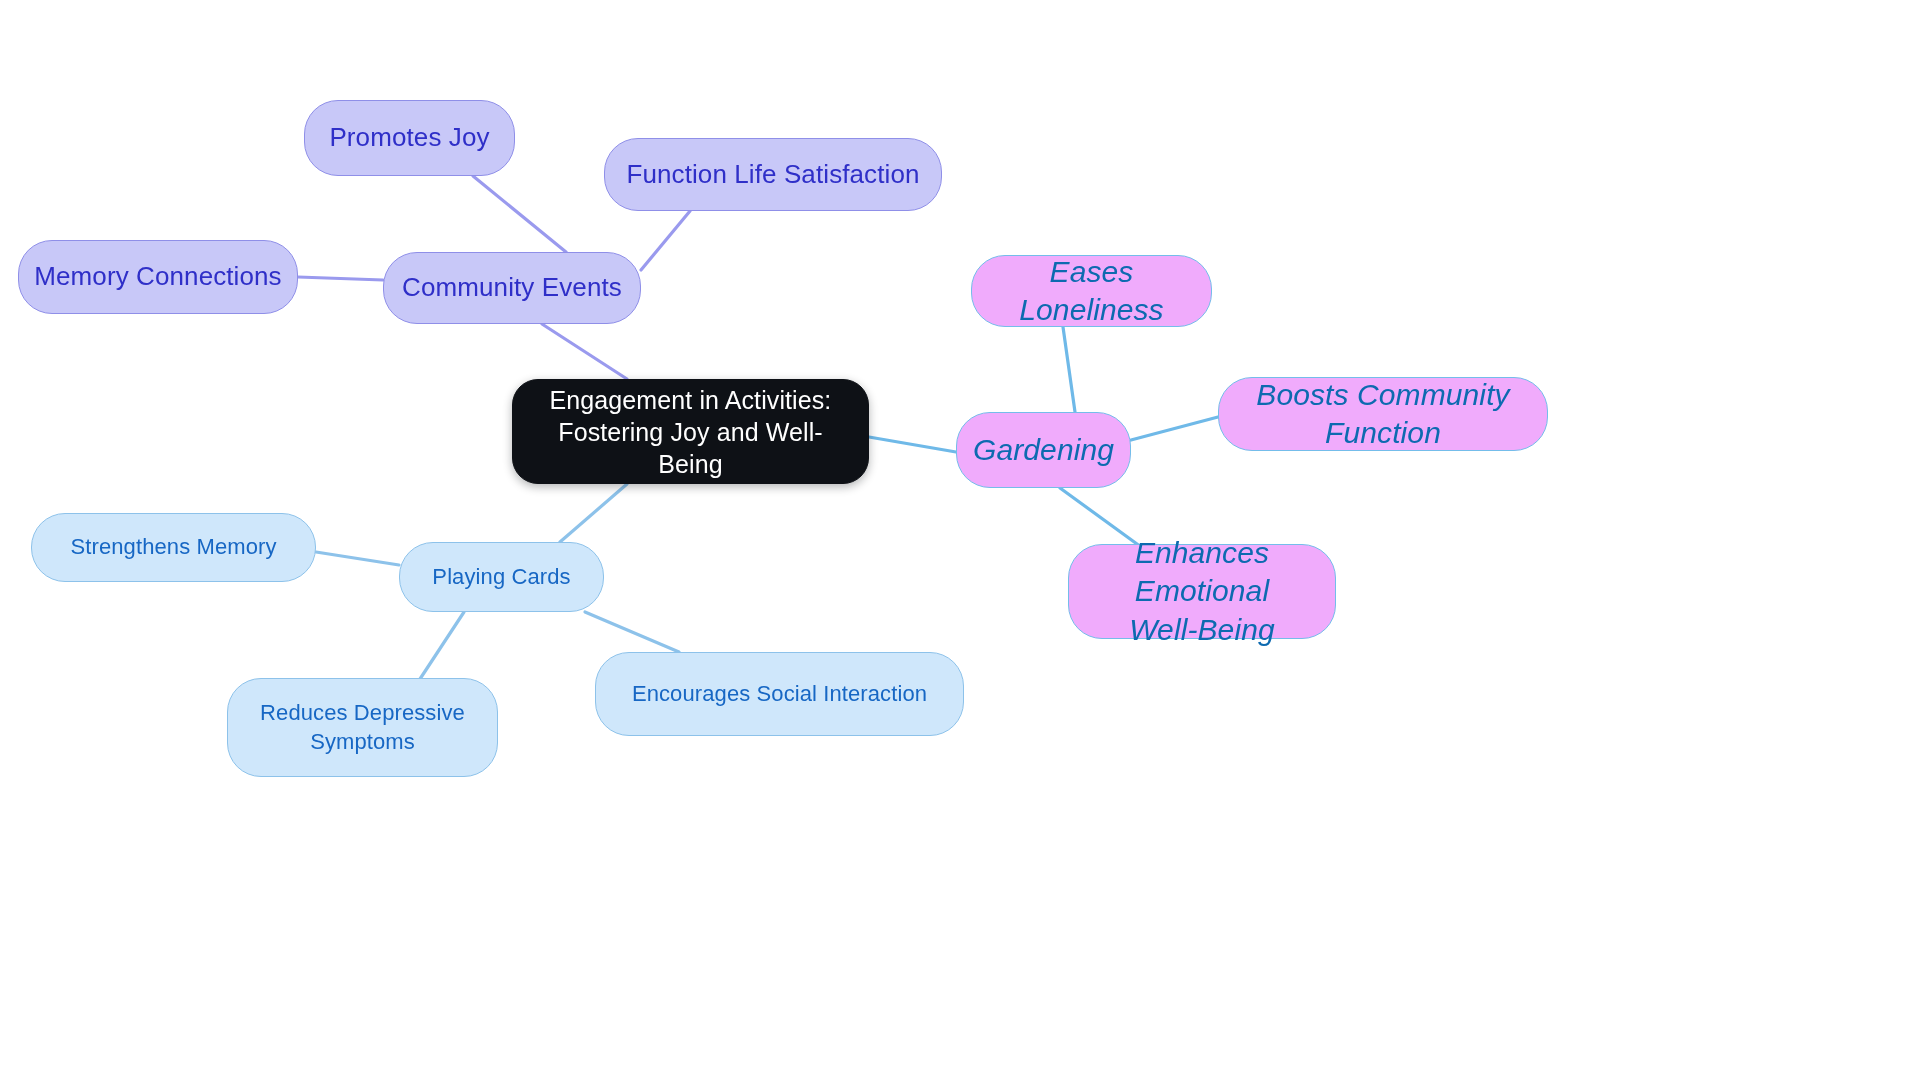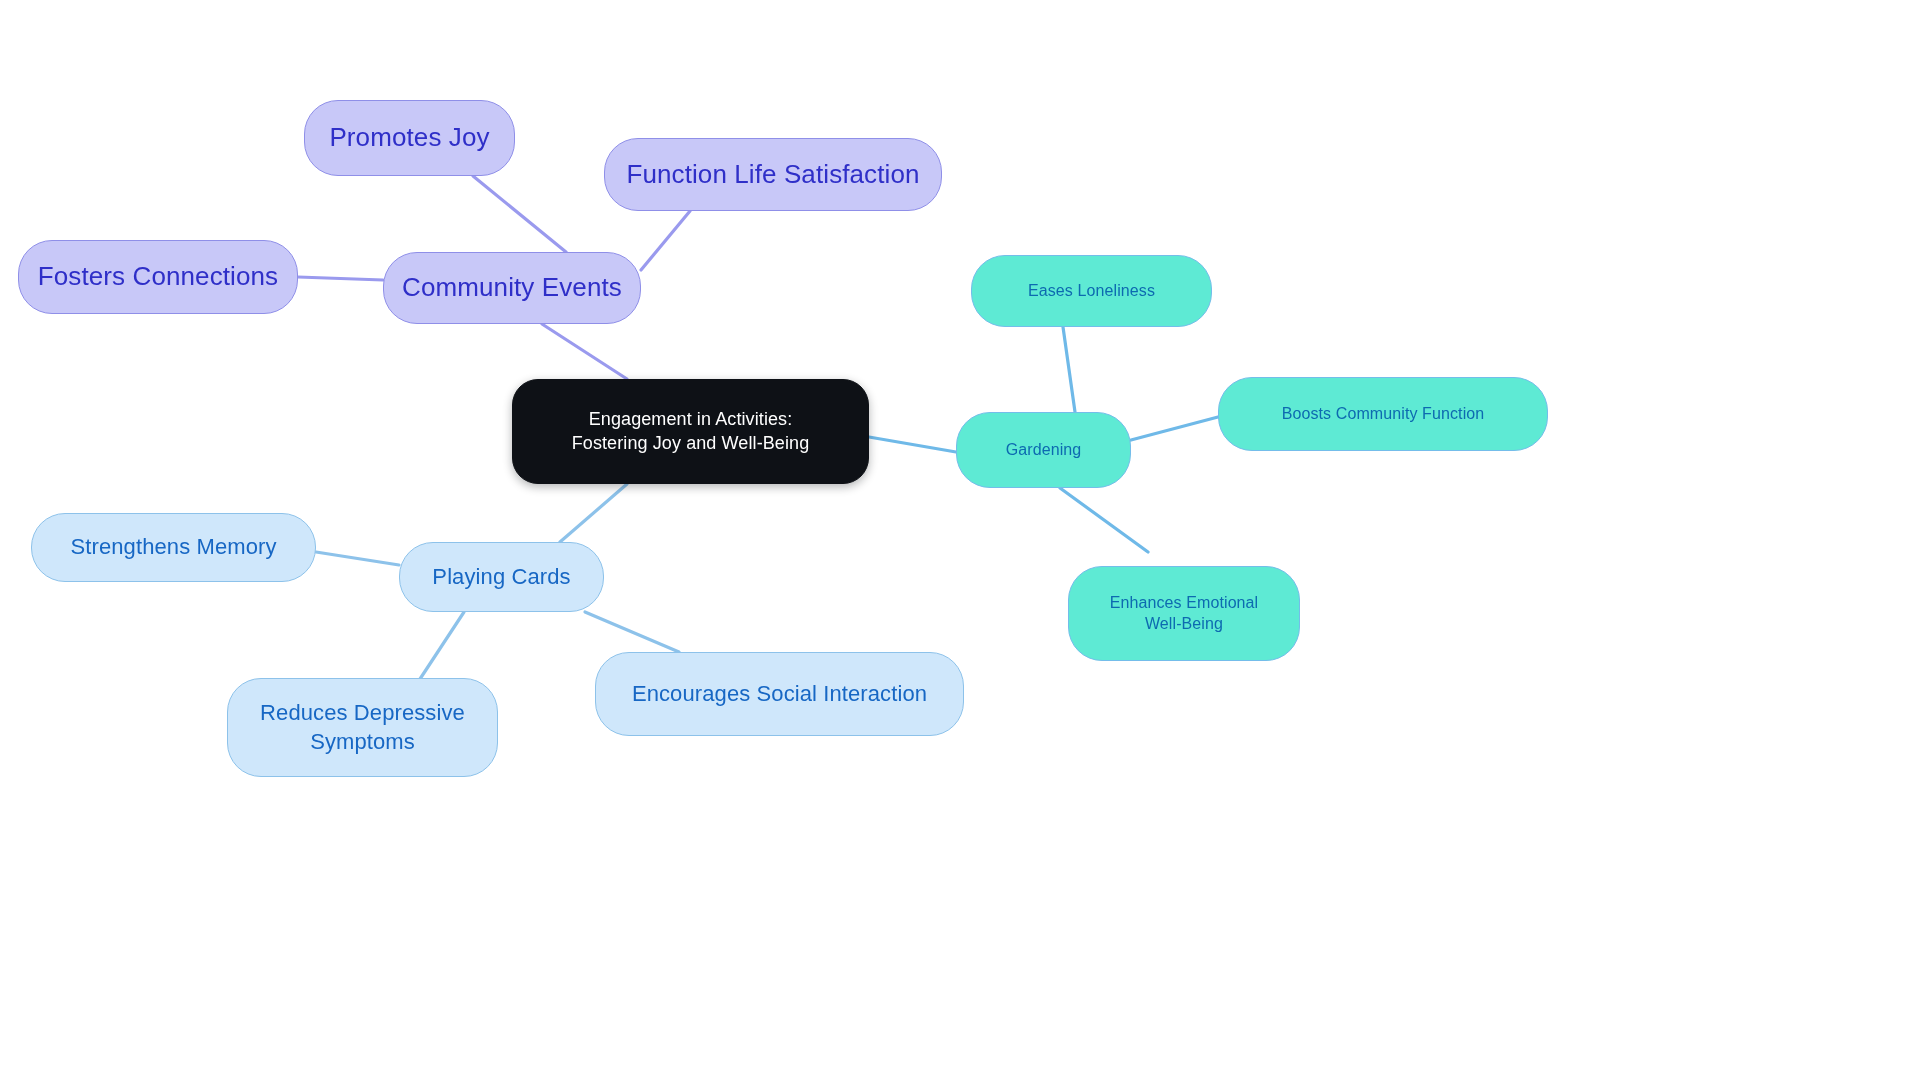--- a/index.html
+++ b/index.html
@@ -35,37 +35,38 @@
     line-height: 1.28;
     white-space: pre-line;
     padding: 0 14px;
     letter-spacing: 0.1px;
   }
   .node.root {
     background: #0e1116;
     border-color: #0e1116;
     color: #ffffff;
     border-radius: 26px;
-    font-size: 18px;
+    font-size: 25px;
     box-shadow: 0 3px 10px rgba(10,12,18,0.30);
     z-index: 4;
   }
   .node.purple {
     background: #c8c8f8;
     border-color: #8f8fe8;
     color: #2f2fc8;
     font-size: 26px;
     z-index: 3;
   }
   .node.blue-deep {
-    background: #5eead4;
+    background: #f0abfc;
     border-color: #74bdea;
     color: #0d6ab0;
-    font-size: 16px;
+    font-size: 30px;
     z-index: 3;
+    font-style: italic;
   }
   .node.blue-pale {
     background: #cfe7fb;
     border-color: #8dc2ea;
     color: #1767c4;
     font-size: 22px;
     z-index: 3;
   }
 </style>
 </head>
@@ -85,25 +86,25 @@
       <line x1="399" y1="565" x2="316" y2="552" stroke="#8dc2ea" stroke-width="3.2" stroke-linecap="round"></line>
       <line x1="585" y1="612" x2="679" y2="652" stroke="#8dc2ea" stroke-width="3.2" stroke-linecap="round"></line>
       <line x1="464" y1="612" x2="418" y2="682" stroke="#8dc2ea" stroke-width="3.2" stroke-linecap="round"></line>
     </svg>
   <div id="node-layer">
       <div class="node root" style="left: 512px; top: 379px; width: 357px; height: 105px;">Engagement in Activities:
 Fostering Joy and Well-Being</div>
       <div class="node purple" style="left: 383px; top: 252px; width: 258px; height: 72px;">Community Events</div>
       <div class="node purple" style="left: 304px; top: 100px; width: 211px; height: 76px;">Promotes Joy</div>
       <div class="node purple" style="left: 604px; top: 138px; width: 338px; height: 73px;">Function Life Satisfaction</div>
-      <div class="node purple" style="left: 18px; top: 240px; width: 280px; height: 74px;">Fosters Connections</div>
+      <div class="node purple" style="left: 18px; top: 240px; width: 280px; height: 74px;">Memory Connections</div>
       <div class="node blue-deep" style="left: 956px; top: 412px; width: 175px; height: 76px;">Gardening</div>
       <div class="node blue-deep" style="left: 971px; top: 255px; width: 241px; height: 72px;">Eases Loneliness</div>
       <div class="node blue-deep" style="left: 1218px; top: 377px; width: 330px; height: 74px;">Boosts Community Function</div>
-      <div class="node blue-deep" style="left: 1068px; top: 566px; width: 232px; height: 95px;">Enhances Emotional
+      <div class="node blue-deep" style="left: 1068px; top: 544px; width: 268px; height: 95px;">Enhances Emotional
 Well-Being</div>
       <div class="node blue-pale" style="left: 399px; top: 542px; width: 205px; height: 70px;">Playing Cards</div>
       <div class="node blue-pale" style="left: 31px; top: 513px; width: 285px; height: 69px;">Strengthens Memory</div>
       <div class="node blue-pale" style="left: 595px; top: 652px; width: 369px; height: 84px;">Encourages Social Interaction</div>
       <div class="node blue-pale" style="left: 227px; top: 678px; width: 271px; height: 99px;">Reduces Depressive
 Symptoms</div>
     </div>
 </div>
 
 </body></html>

